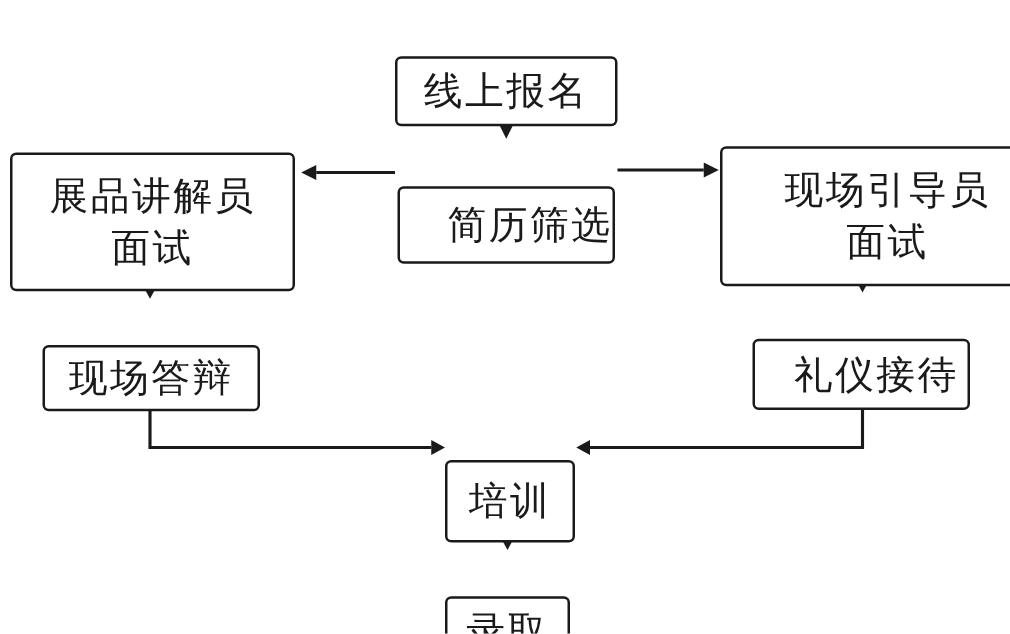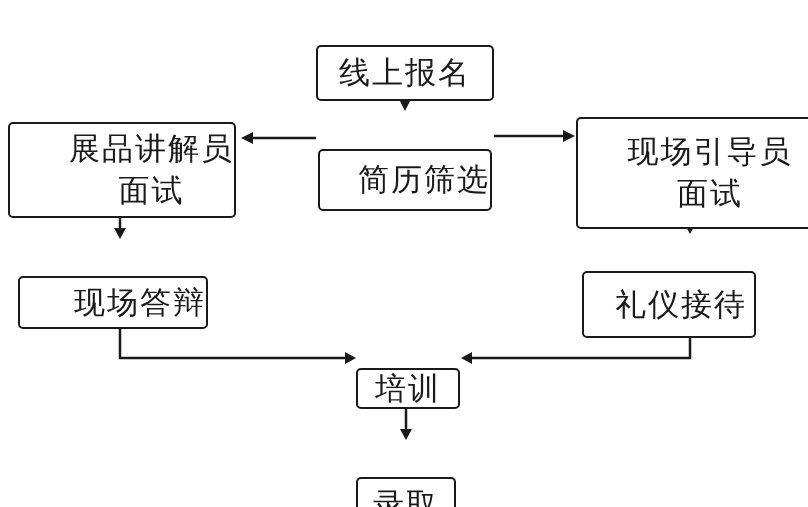--- a/index.html
+++ b/index.html
@@ -80,39 +80,39 @@
   </svg>
 
   <div class="node" style="left:316px; top:8px;  width:178px; height:56px;">
     <span class="node-label">线上报名</span>
   </div>
 
   <div class="node" style="left:318px; top:112px; width:174px; height:62px;justify-content:flex-end;">
     <span class="node-label">简历筛选</span>
   </div>
 
-  <div class="node" style="left:8px; top:85px; width:228px; height:96px;justify-content:flex-end;">
+  <div class="node" style="left:8px; top:85px; width:228px; height:111px;">
     <span class="node-label">展品讲解员
 面试</span>
   </div>
 
   <div class="node" style="left:576px; top:80px; width:268px; height:112px;">
     <span class="node-label">现场引导员
 面试</span>
   </div>
 
-  <div class="node" style="left:18px; top:239px; width:190px; height:53px;justify-content:flex-end;">
+  <div class="node" style="left:34px; top:239px; width:174px; height:53px;">
     <span class="node-label">现场答辩</span>
   </div>
 
-  <div class="node" style="left:582px; top:234px; width:174px; height:67px;padding-left:24px;">
+  <div class="node" style="left:602px; top:234px; width:174px; height:57px;padding-left:24px;">
     <span class="node-label">礼仪接待</span>
   </div>
 
-  <div class="node" style="left:356px; top:331px; width:104px; height:41px;">
+  <div class="node" style="left:356px; top:331px; width:104px; height:66px;">
     <span class="node-label">培训</span>
   </div>
 
   <div class="node" style="left:356px; top:440px; width:100px; height:56px;">
     <span class="node-label">录取</span>
   </div>
 
 </div>
 
 </body></html>

